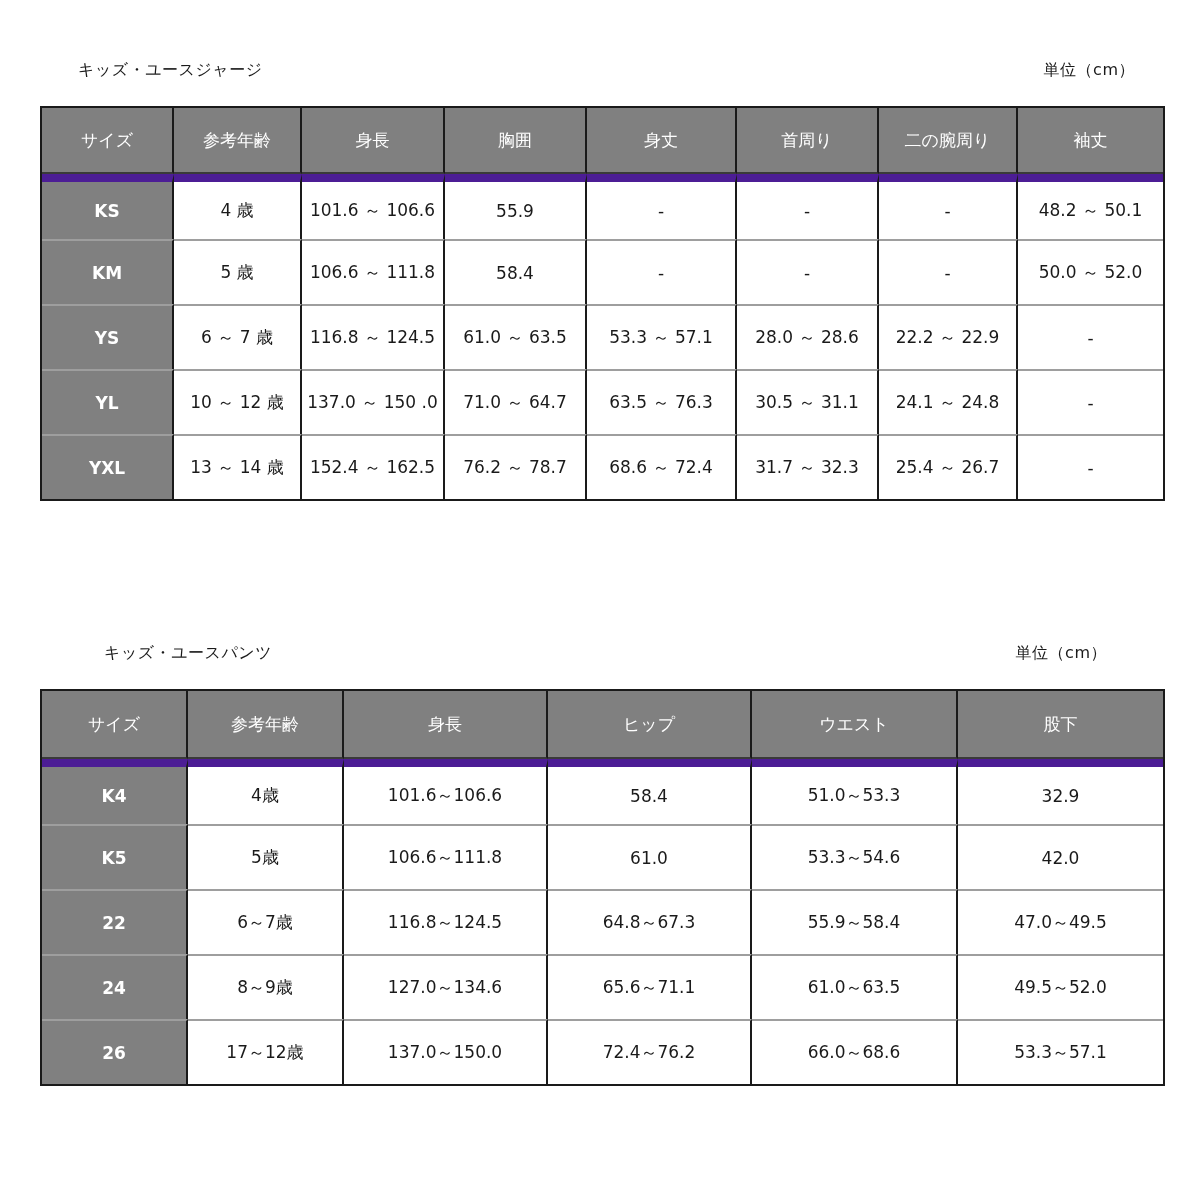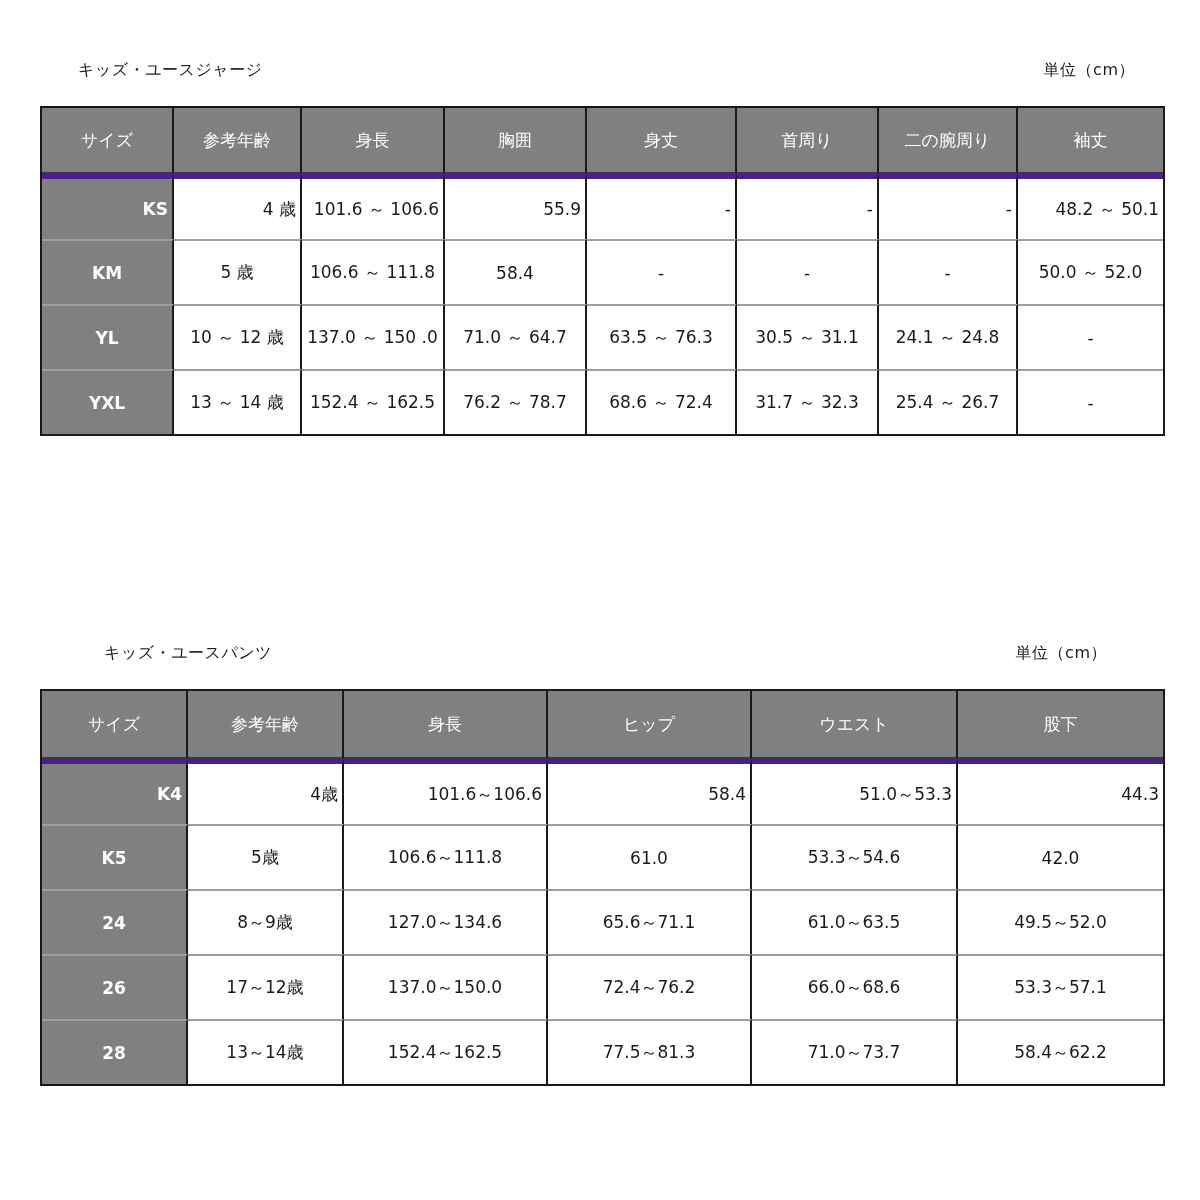--- a/index.html
+++ b/index.html
@@ -64,21 +64,21 @@
   }
   .block-pants .size-table th { height: 68px; }
   .size-table th:last-child { border-right: none; }
 
   .size-table tbody td {
     font-size: 17px;
     height: 65px;
     border-right: 2px solid #1a1a1a;
   }
   .size-table tbody td:last-child { border-right: none; }
-  .size-table tbody tr:first-child td { border-top: 5px solid #4c1d95; text-align: right; }
+  .size-table tbody tr:first-child td { border-top: 8px solid #4c1d95; }
   .size-table tbody tr + tr td { border-top: 2px solid #9e9e9e; }
 
   .size-table td.size-cell {
     background: #808080;
     color: #ffffff;
     font-weight: bold;
   }
 </style>
 </head>
 <body>
@@ -128,20 +128,30 @@
           <td class="size-cell">KM</td>
           <td>5 歳</td>
           <td>106.6 ～ 111.8</td>
           <td>58.4</td>
           <td>-</td>
           <td>-</td>
           <td>-</td>
           <td>50.0 ～ 52.0</td>
         </tr>
         <tr>
+          <td class="size-cell">YS</td>
+          <td>6 ～ 7 歳</td>
+          <td>116.8 ～ 124.5</td>
+          <td>61.0 ～ 63.5</td>
+          <td>53.3 ～ 57.1</td>
+          <td>28.0 ～ 28.6</td>
+          <td>22.2 ～ 22.9</td>
+          <td>-</td>
+        </tr>
+        <tr>
           <td class="size-cell">YL</td>
           <td>10 ～ 12 歳</td>
           <td>137.0 ～ 150 .0</td>
           <td>71.0 ～ 64.7</td>
           <td>63.5 ～ 76.3</td>
           <td>30.5 ～ 31.1</td>
           <td>24.1 ～ 24.8</td>
           <td>-</td>
         </tr>
         <tr>
@@ -182,51 +192,51 @@
           <th>股下</th>
         </tr>
       </thead>
       <tbody>
         <tr>
           <td class="size-cell">K4</td>
           <td>4歳</td>
           <td>101.6～106.6</td>
           <td>58.4</td>
           <td>51.0～53.3</td>
-          <td>44.3</td>
+          <td>32.9</td>
         </tr>
         <tr>
           <td class="size-cell">K5</td>
           <td>5歳</td>
           <td>106.6～111.8</td>
           <td>61.0</td>
           <td>53.3～54.6</td>
           <td>42.0</td>
         </tr>
         <tr>
+          <td class="size-cell">22</td>
+          <td>6～7歳</td>
+          <td>116.8～124.5</td>
+          <td>64.8～67.3</td>
+          <td>55.9～58.4</td>
+          <td>47.0～49.5</td>
+        </tr>
+        <tr>
           <td class="size-cell">24</td>
           <td>8～9歳</td>
           <td>127.0～134.6</td>
           <td>65.6～71.1</td>
           <td>61.0～63.5</td>
           <td>49.5～52.0</td>
         </tr>
         <tr>
           <td class="size-cell">26</td>
           <td>17～12歳</td>
           <td>137.0～150.0</td>
           <td>72.4～76.2</td>
           <td>66.0～68.6</td>
           <td>53.3～57.1</td>
         </tr>
-        <tr>
-          <td class="size-cell">28</td>
-          <td>13～14歳</td>
-          <td>152.4～162.5</td>
-          <td>77.5～81.3</td>
-          <td>71.0～73.7</td>
-          <td>58.4～62.2</td>
-        </tr>
       </tbody>
     </table>
   </section>
 
 </div>
 
 </body></html>

